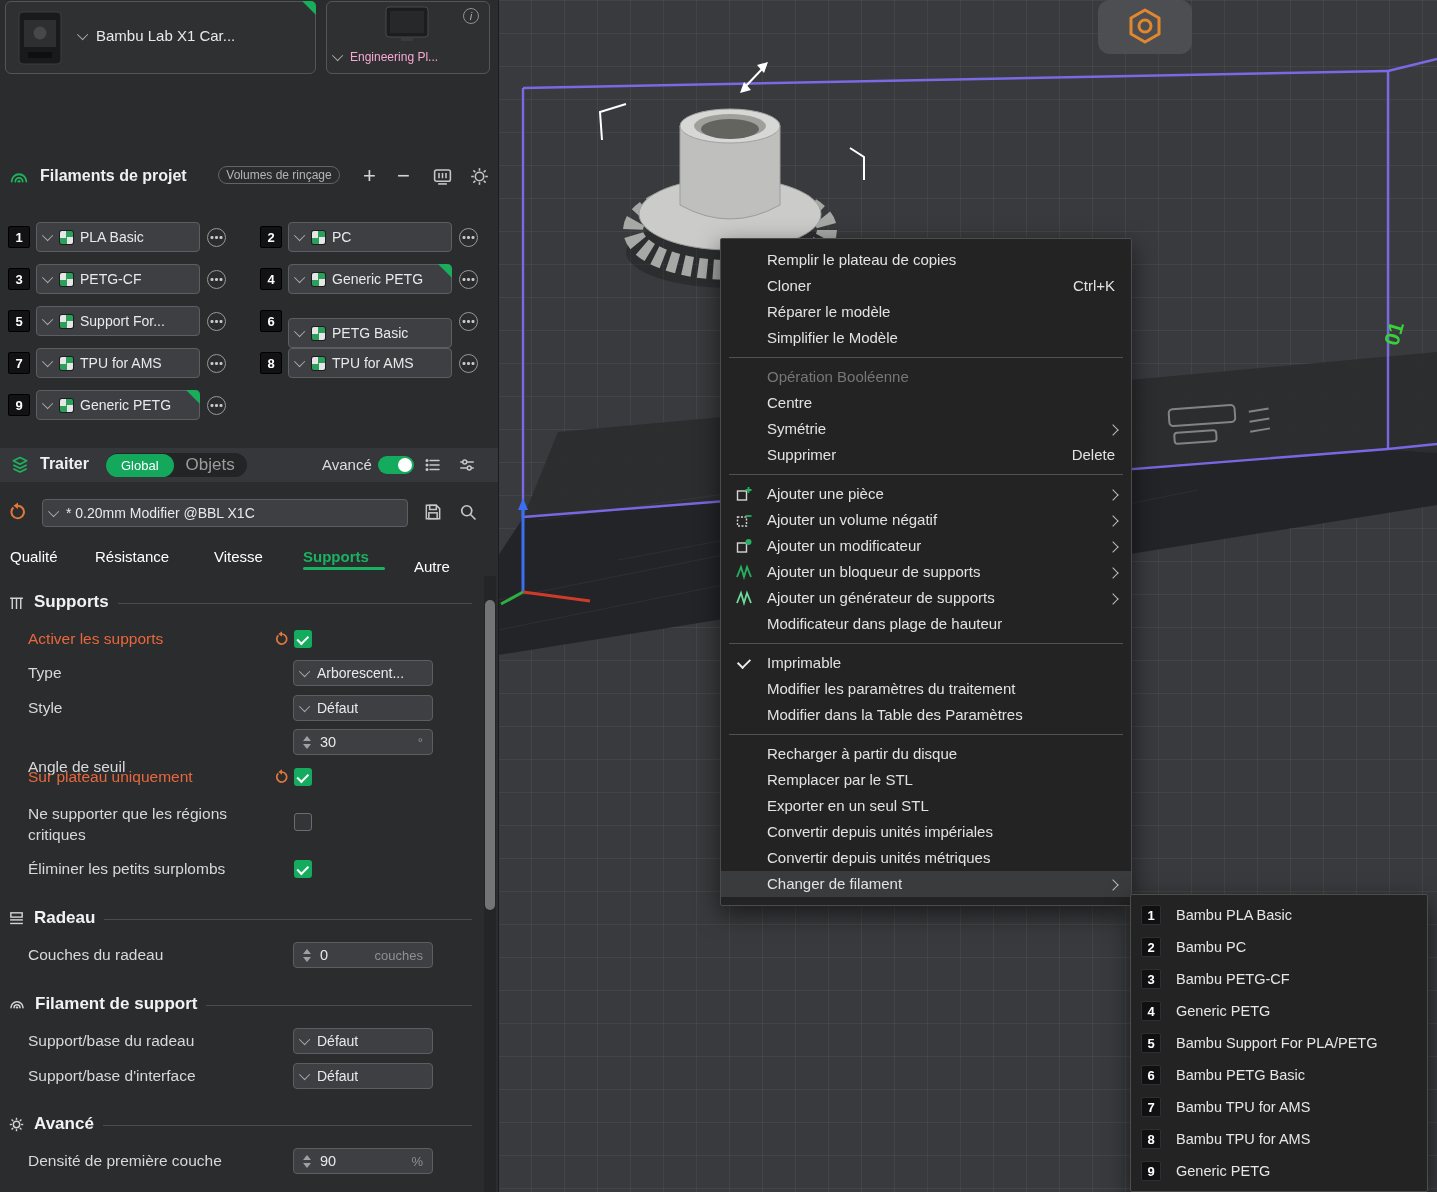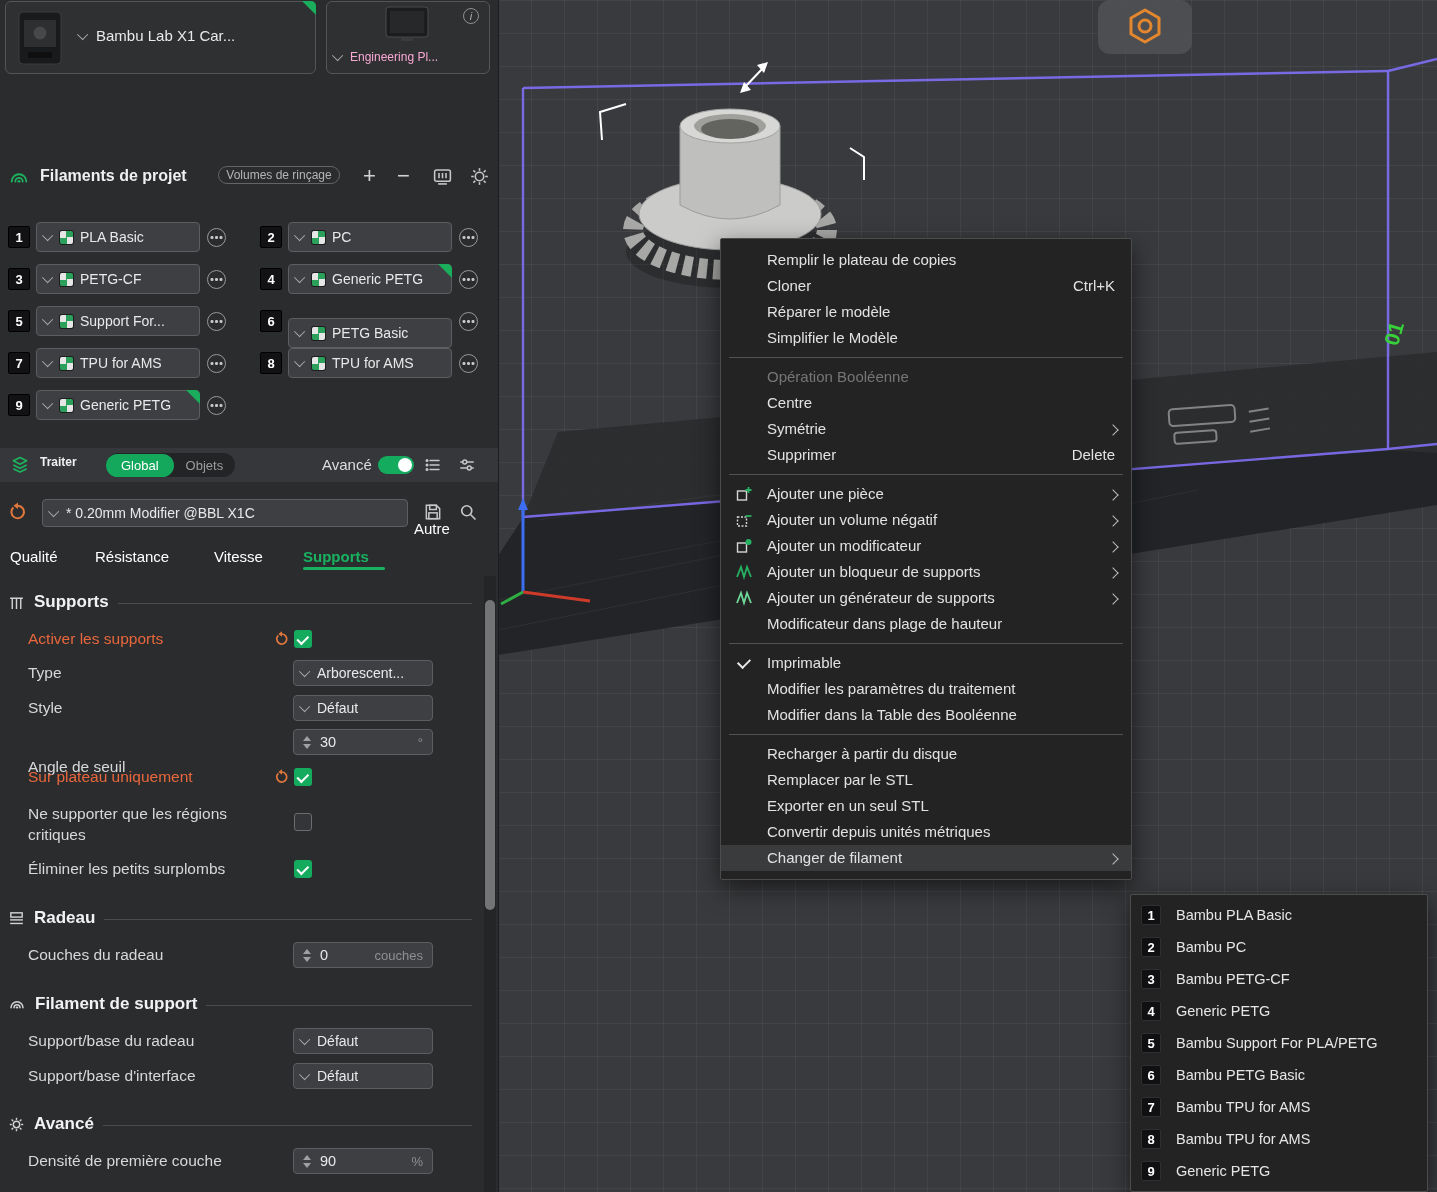--- a/index.html
+++ b/index.html
@@ -31,21 +31,21 @@
   .lbl{position:absolute;color:#d7d8d9;font-size:15.5px;line-height:26px;white-space:nowrap}
   .lbl.orange{color:#e8673c}
   .lbl.wrap{white-space:normal;line-height:21px}
   .sec{position:absolute;left:8px;right:26px;display:flex;align-items:center;gap:9px;height:22px}
   .sec .t{color:#f2f2f3;font-size:17px;font-weight:bold;white-space:nowrap}
   .sec .rule{flex:1;height:1px;background:#4b4c4e;margin-top:3px}
   .pillbtn{position:absolute;border:1px solid #636466;border-radius:11px;color:#b4b5b7;font-size:12px;display:flex;align-items:center;justify-content:center;box-sizing:border-box}
   .toolglyph{position:absolute;color:#d2d3d5;font-size:22px;line-height:22px}
   .seg{position:absolute;background:#232426;border-radius:12px;display:flex;align-items:center;height:24px}
   .seg .on{background:#14a85c;color:#fff;border-radius:12px;font-size:13px;padding:4px 15px}
-  .seg .off{color:#9b9c9e;font-size:13px;padding:8px 12px}
+  .seg .off{color:#9b9c9e;font-size:17px;padding:8px 12px}
   .tog{position:absolute;width:36px;height:18px;border-radius:9px;background:#14ab5e}
   .tog::after{content:"";position:absolute;right:2px;top:2px;width:14px;height:14px;border-radius:50%;background:#fff}
   .tab{position:absolute;font-size:15px;color:#ffffff}
   .tab.active{color:#19b261;font-weight:bold}
   .tabline{position:absolute;height:3px;background:#19b261;border-radius:2px}
   .procbar{position:absolute;left:0;top:448px;width:498px;height:34px;background:#36373b}
   fieldset.grp{position:absolute;margin:0;padding:0;border:1px solid #58595b;border-radius:4px;box-sizing:border-box}
   fieldset.grp legend{font-size:12px;color:#97989a;padding:0 4px;margin-left:6px}
   .sb{position:absolute;left:484px;top:576px;width:12px;height:616px;background:#242527}
   .sbt{position:absolute;left:1px;width:10px;border-radius:5px;background:#737476;top:24px;height:310px}
@@ -221,21 +221,21 @@
   </div>
 
   <div class="procbar">
     <svg class="abs" style="left:10px;top:7px" width="20" height="20" viewBox="0 0 24 24">
       <g fill="none" stroke="#1db35e" stroke-width="2" stroke-linejoin="round">
         <path d="M12 3 20 7 12 11 4 7Z"></path>
           <path d="M4 12l8 4 8-4"></path>
           <path d="M4 16.5l8 4 8-4"></path>
       </g>
     </svg>
-    <span class="abs" style="left:40px;top:7px;font-size:12px;font-weight:bold;color:#f0f0f1">Traiter</span>
+    <span class="abs" style="left:40px;top:7px;font-size:16px;font-weight:bold;color:#f0f0f1">Traiter</span>
     <div class="seg" style="left:106px;top:5px">
       <span class="on">Global</span>
       <span class="off">Objets</span>
     </div>
     <span class="abs" style="left:322px;top:8px;font-size:15px;color:#dcdcdd">Avancé</span>
     <div class="tog" style="left:378px;top:8px"></div>
     <svg class="abs" style="left:424px;top:8px" width="18" height="18" viewBox="0 0 24 24">
       <g stroke="#c6c7c9" stroke-width="2" stroke-linecap="round">
         <circle cx="4" cy="6" r="1" fill="#c6c7c9"></circle>
           <line x1="8" y1="6" x2="20" y2="6"></line>
@@ -274,21 +274,21 @@
     <svg class="abs" style="left:458px;top:4px" width="20" height="20" viewBox="0 0 24 24">
       <circle cx="10.5" cy="10.5" r="6" fill="none" stroke="#c6c7c9" stroke-width="2"></circle>
       <line x1="15" y1="15" x2="21" y2="21" stroke="#c6c7c9" stroke-width="2"></line>
     </svg>
   </div>
 
   <span class="tab" style="left:10px;top:548px">Qualité</span>
   <span class="tab" style="left:95px;top:548px">Résistance</span>
   <span class="tab" style="left:214px;top:548px">Vitesse</span>
   <span class="tab active" style="left:303px;top:548px">Supports</span>
-  <span class="tab" style="left:414px;top:520px">Autre</span>
+  <span class="tab" style="left:414px;top:558px">Autre</span>
   <div class="tabline" style="left:303px;top:567px;width:82px"></div>
 
   <div class="sec" style="top:591px">
     <svg width="17" height="17" viewBox="0 0 24 24">
       <g stroke="#d2d3d5" stroke-width="2" fill="none">
           <path d="M3 6h18M6 6v15M12 6v15M18 6v15"></path>
         </g>
     </svg>
     <span class="t">Supports</span>
     <span class="rule"></span>
@@ -511,25 +511,26 @@
     <span>Ajouter un bloqueur de supports</span><span class="sub"></span></div>
   <div class="mi">
     <svg class="ic" viewBox="0 0 16 16">
         <polyline points="1,13 5,3 8,13 11,3 15,13" fill="none" stroke="#6fd89a" stroke-width="1.8"></polyline>
       </svg>
     <span>Ajouter un générateur de supports</span><span class="sub"></span></div>
   <div class="mi"><span>Modificateur dans plage de hauteur</span></div>
   <div class="msep"></div>
   <div class="mi"><span class="chk"></span><span>Imprimable</span></div>
   <div class="mi"><span>Modifier les paramètres du traitement</span></div>
-  <div class="mi"><span>Modifier dans la Table des Booléenne</span></div>
+  <div class="mi"><span>Modifier dans la Table des Paramètres</span></div>
   <div class="msep"></div>
   <div class="mi"><span>Recharger à partir du disque</span></div>
   <div class="mi"><span>Remplacer par le STL</span></div>
   <div class="mi"><span>Exporter en un seul STL</span></div>
+  <div class="mi"><span>Convertir depuis unités impériales</span></div>
   <div class="mi"><span>Convertir depuis unités métriques</span></div>
   <div class="mi hl"><span>Changer de filament</span><span class="sub"></span></div>
 </div>
 
 <div id="fsub">
   <div class="si">
       <span class="n">1</span>
       <span>Bambu PLA Basic</span>
     </div>
   <div class="si">

